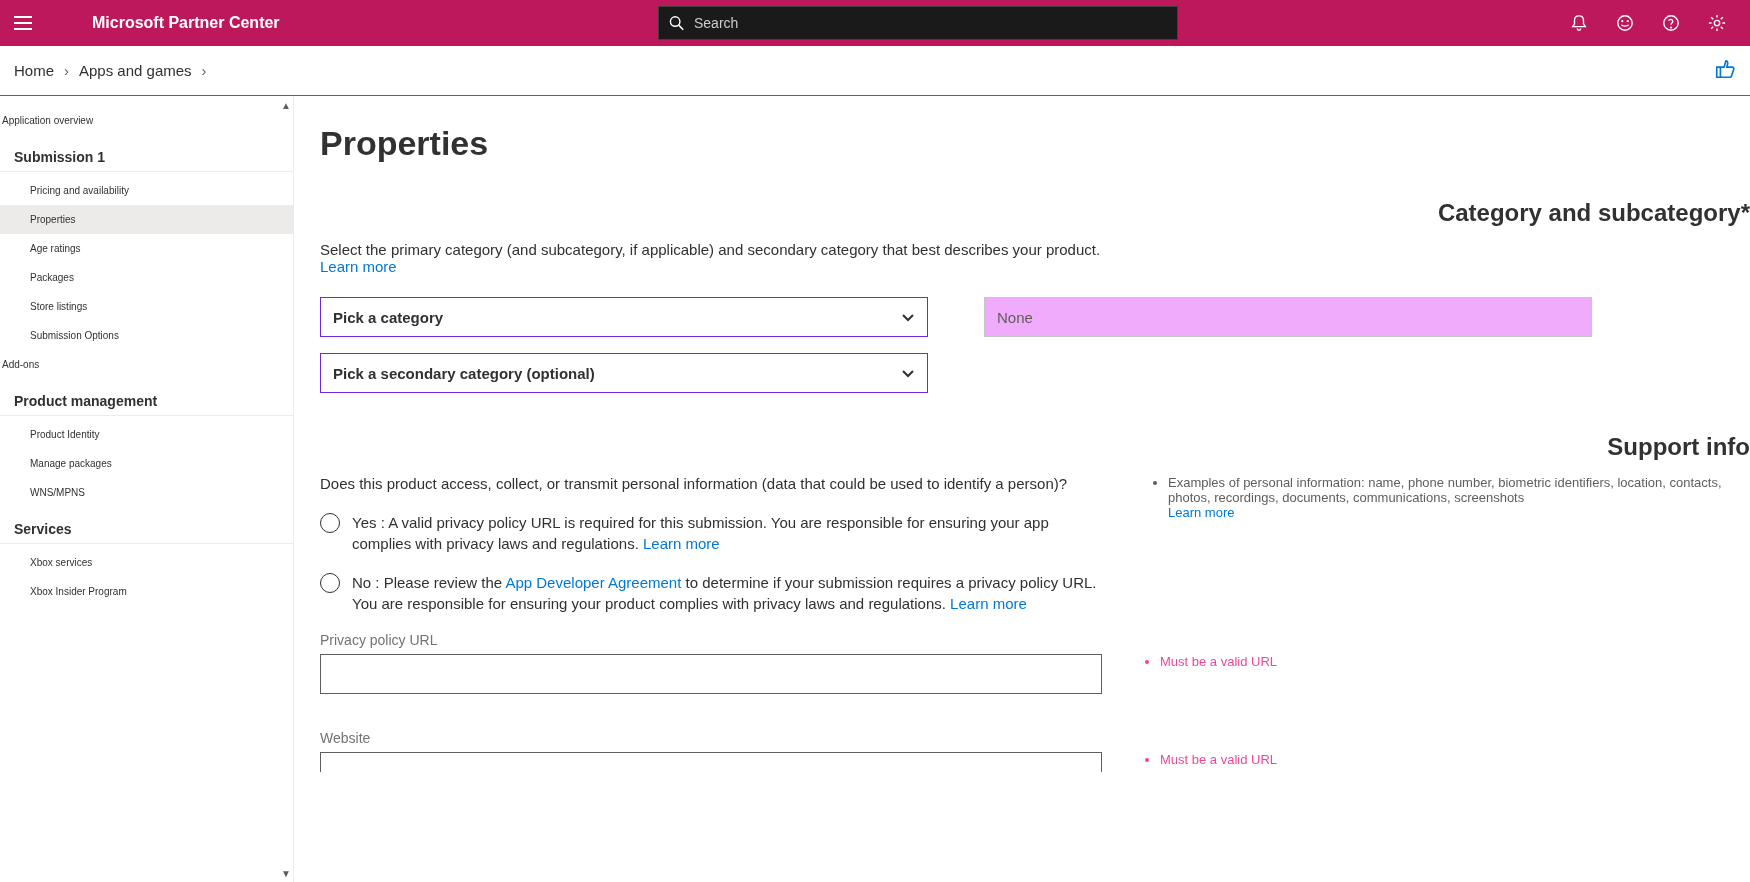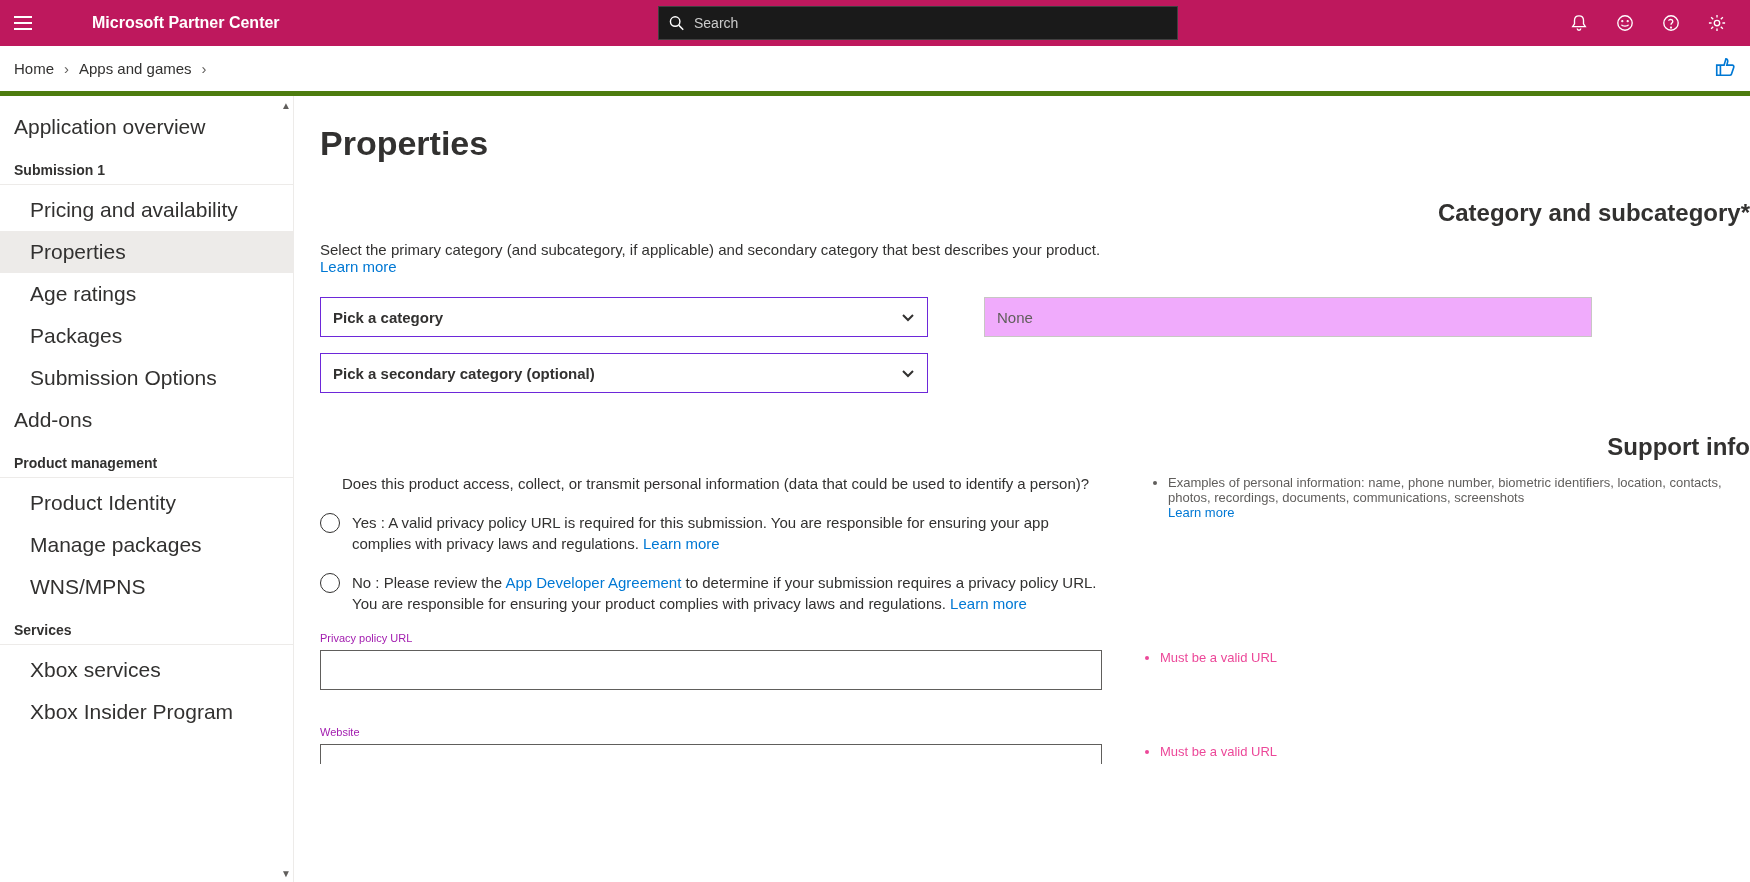--- a/index.html
+++ b/index.html
@@ -12,39 +12,39 @@
 .app-title { font-size: 16px; font-weight: 600; margin-left: 6px; }
 .searchbox { margin-left: auto; margin-right: auto; background: #1a1a1a; border: 1px solid #404040; height: 34px; width: 520px; display: flex; align-items: center; padding: 0 10px; }
 .searchbox svg { width: 16px; height: 16px; fill: #fff; margin-right: 10px; }
 .searchbox input { background: transparent; border: none; outline: none; color: #fff; font-size: 14px; width: 100%; }
 .searchbox input::placeholder { color: #ccc; }
 .top-actions { display: flex; align-items: center; padding-right: 10px; }
 .top-icon { width: 46px; height: 46px; display: flex; align-items: center; justify-content: center; cursor: pointer; }
 .top-icon svg { width: 18px; height: 18px; fill: none; stroke: #fff; stroke-width: 1.5; }
 
 
-.breadcrumb-row { height: 50px; border-bottom: 5px solid #4d7c0f; display: flex; align-items: center; padding: 0 14px; }
+.breadcrumb-row { height: 50px; border-bottom: 1px solid #4d7c0f; display: flex; align-items: center; padding: 0 14px; }
 .breadcrumb { display: flex; align-items: center; font-size: 15px; }
 .breadcrumb a { color: #323130; text-decoration: none; cursor: pointer; }
 .breadcrumb .sep { margin: 0 10px; color: #605e5c; }
 .thumbs-up { margin-left: auto; color: #0078d4; cursor: pointer; }
 .thumbs-up svg { width: 22px; height: 22px; fill: none; stroke: #0078d4; stroke-width: 1.8; }
 
 
 .layout { display: flex; height: calc(100vh - 96px); }
 .sidebar-wrap { width: 294px; position: relative; border-right: 1px solid #edebe9; }
 .sidebar { height: 100%; overflow-y: auto; padding-top: 10px; }
 .sidebar::-webkit-scrollbar { width: 14px; }
 .sidebar::-webkit-scrollbar-track { background: transparent; }
 .sidebar::-webkit-scrollbar-thumb { background: #c8c6c4; border-radius: 7px; border: 3px solid #fff; }
 .sidebar::-webkit-scrollbar-button { height: 14px; background: transparent; }
 .sidebar::-webkit-scrollbar-button:vertical:decrement { background: #fff; }
 .sidebar::-webkit-scrollbar-button:vertical:increment { background: #fff; }
 
-.nav-link { padding: 9px 14px; font-size: 21px; cursor: pointer; }
+.nav-link { padding: 9px 2px; font-size: 10px; cursor: pointer; }
 .nav-link.indented { padding-left: 30px; }
 .nav-link.active { background: #edebe9; font-weight: 400; }
 .nav-section { padding: 14px 14px 6px; font-size: 14px; font-weight: 600; border-bottom: 1px solid #edebe9; margin-bottom: 4px; }
 
 .content { flex: 1; overflow-y: auto; padding: 28px 0 40px 26px; }
 .content h1 { font-size: 34px; font-weight: 700; margin-bottom: 36px; }
 .content h2 { font-size: 24px; font-weight: 700; margin-bottom: 14px; text-align: right; }
 .content p.desc { font-size: 15px; color: #323130; margin-bottom: 22px; max-width: 820px; }
 .content a.link { color: #0078d4; text-decoration: none; }
 
@@ -54,27 +54,27 @@
 .select-box .chev { width: 14px; height: 14px; }
 .select-box .chev svg { width: 14px; height: 14px; fill: none; stroke: #323130; stroke-width: 2; }
 
 .support-section { margin-top: 40px; }
 .question-row { display: flex; gap: 40px; }
 .question-col { flex: 0 0 790px; }
 .hint-col { font-size: 13px; color: #605e5c; }
 .hint-col ul { list-style: disc; padding-left: 18px; }
 .hint-col a { color: #0078d4; text-decoration: none; }
 
-.question { font-size: 15px; margin-bottom: 20px; margin-left: 22px; }
+.question { font-size: 15px; margin-bottom: 20px; }
 .radio-row { display: flex; align-items: flex-start; margin-bottom: 18px; }
 .radio-circle { width: 20px; height: 20px; border: 1.5px solid #323130; border-radius: 50%; flex-shrink: 0; margin-right: 12px; margin-top: 1px; cursor: pointer; }
 .radio-label { font-size: 15px; line-height: 1.4; max-width: 750px; }
 .radio-label a { color: #0078d4; text-decoration: none; }
 
-.field-label { font-size: 11px; color: #a21caf; margin-bottom: 6px; margin-top: 6px; }
+.field-label { font-size: 14px; color: #737373; margin-bottom: 6px; margin-top: 6px; }
 .field-row { display: flex; gap: 40px; align-items: flex-start; }
 .text-input { width: 782px; height: 40px; border: 1px solid #605e5c; padding: 0 10px; font-size: 14px; outline: none; }
 .field-hint { font-size: 13px; color: #ec4899; }
 .field-hint ul { list-style: disc; padding-left: 18px; }
 
 .scroll-arrow-up, .scroll-arrow-down { position: absolute; right: 2px; width: 10px; height: 10px; color: #605e5c; font-size: 10px; }
 .scroll-arrow-up { top: 4px; }
 .scroll-arrow-down { bottom: 4px; }
 </style>
 </head>
@@ -144,20 +144,21 @@
   <div class="sidebar-wrap">
     <span class="scroll-arrow-up">▲</span>
     <span class="scroll-arrow-down">▼</span>
     <div class="sidebar">
       <div class="nav-link">Application overview</div>
       <div class="nav-section">Submission 1</div>
       <div class="nav-link indented">Pricing and availability</div>
       <div class="nav-link indented active">Properties</div>
       <div class="nav-link indented">Age ratings</div>
       <div class="nav-link indented">Packages</div>
+      <div class="nav-link indented">Store listings</div>
       <div class="nav-link indented">Submission Options</div>
       <div class="nav-link">Add-ons</div>
       <div class="nav-section">Product management</div>
       <div class="nav-link indented">Product Identity</div>
       <div class="nav-link indented">Manage packages</div>
       <div class="nav-link indented">WNS/MPNS</div>
       <div class="nav-section">Services</div>
       <div class="nav-link indented">Xbox services</div>
       <div class="nav-link indented">Xbox Insider Program</div>
     </div>

